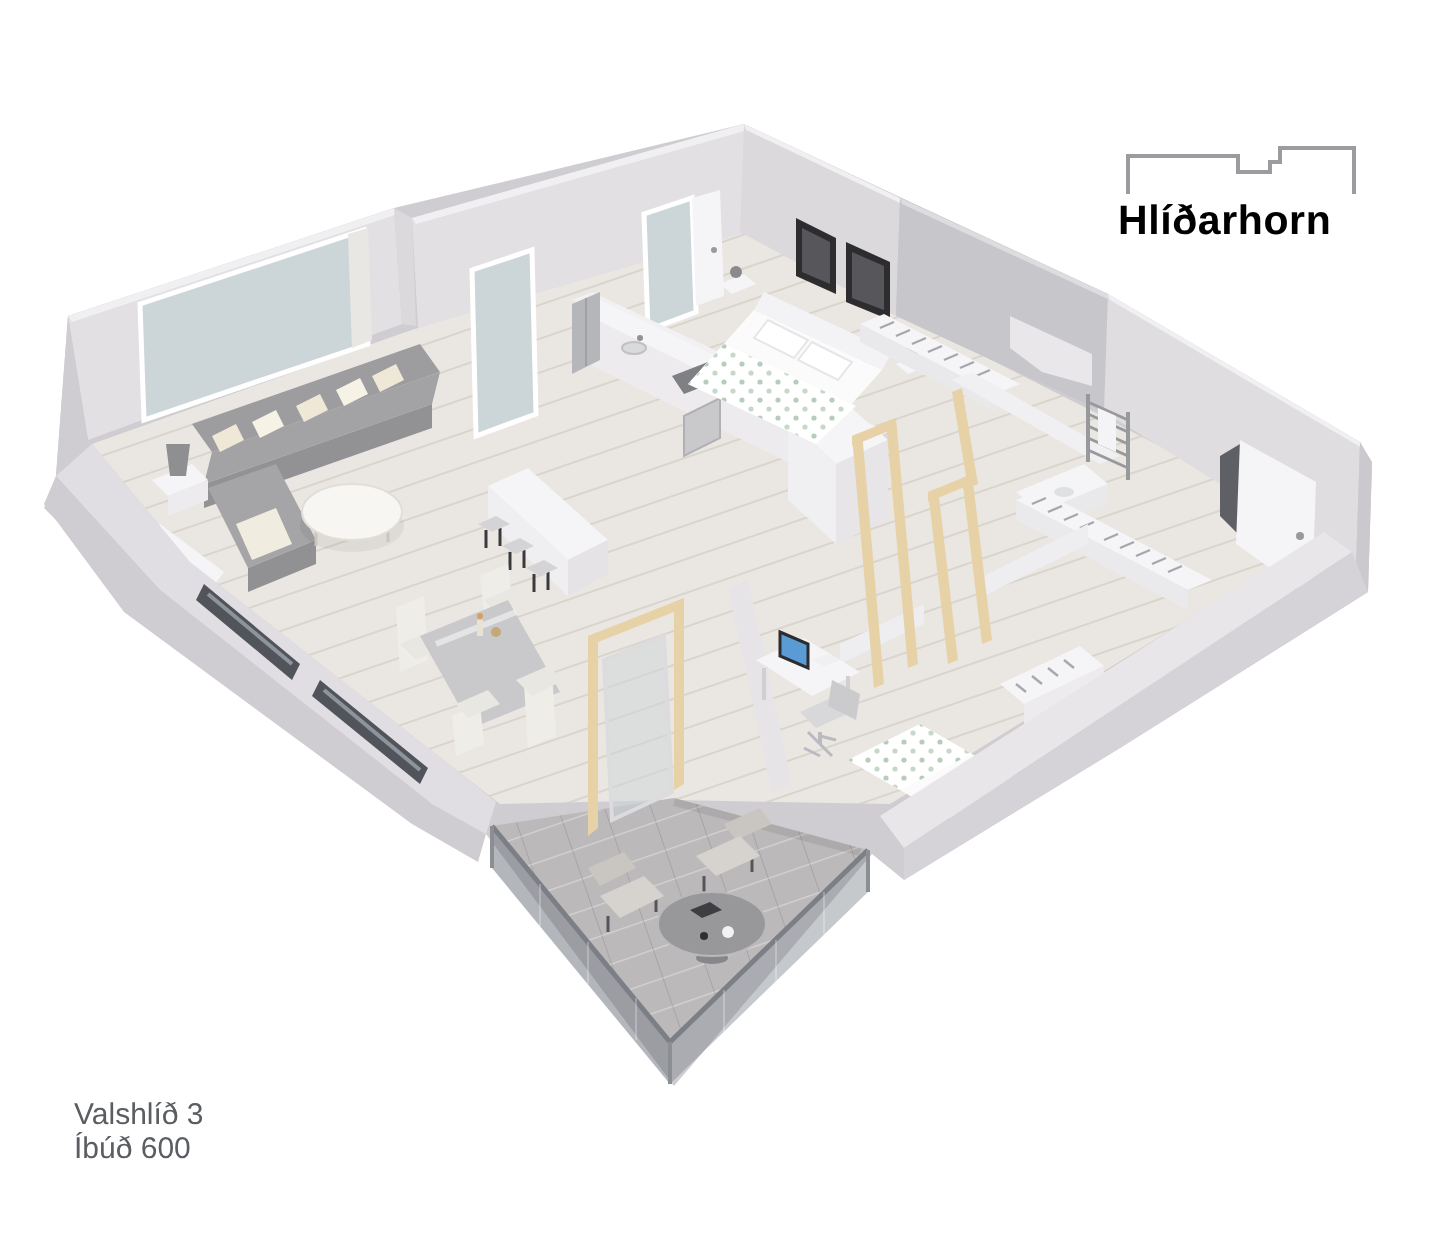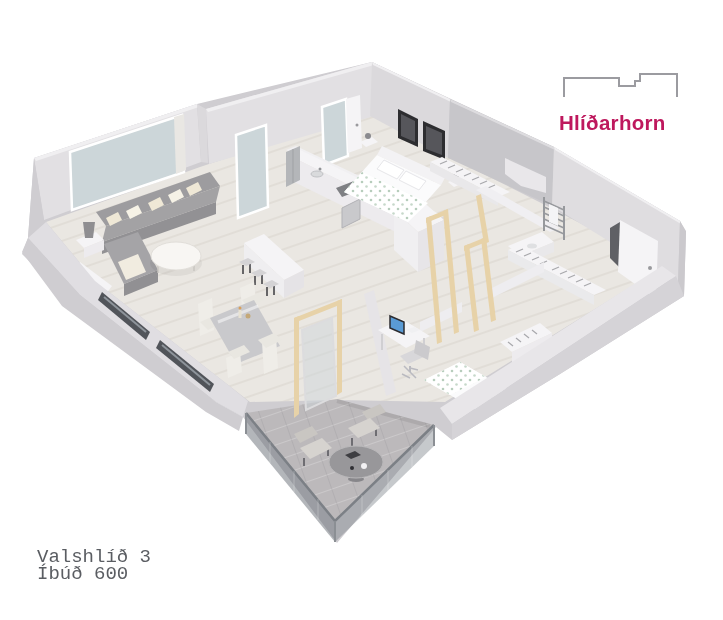--- a/index.html
+++ b/index.html
@@ -6,25 +6,25 @@
   body{
     width:723px;height:620px;position:relative;overflow:hidden;
     background:#ffffff;
     font-family:"Liberation Sans", sans-serif;
   }
   .stage{position:absolute;left:0;top:0;width:723px;height:620px;}
   
   .logo{position:absolute;left:559px;top:72px;width:130px;}
   .logo-icon{display:block;}
   .logo-text{
-    font-size:20.5px;font-weight:bold;letter-spacing:.3px;color:#be185d;
-    margin-top:14px;line-height:22px;
+    font-size:20.5px;font-weight:bold;letter-spacing:.3px;color:#000000;
+    margin-top:2px;line-height:22px;
   }
   
-  .address{position:absolute;left:37px;top:549px;color:#5a5d62;font-size:19px;line-height:17px;font-family:Liberation Mono, monospace;}
+  .address{position:absolute;left:37px;top:549px;color:#5a5d62;font-size:15px;line-height:17px;}
   
   .wl{fill:#e2e0e3}.wl2{fill:#dfdde0}.wm{fill:#dbd9dc}.wd{fill:#cbc9cd}.wd2{fill:#cfcdd1}
   .wt{fill:#f0eff1}.wcut{fill:#c7c6ca}
   .white{fill:#f5f4f6}.white2{fill:#edebee}.white3{fill:#e9e8ea}
   .bandL{fill:#e0dee2}.bandR{fill:#e8e6e9}.faceR{fill:#d5d3d7}
   .slot{fill:#51545a}
   .chair{fill:#efede8}.chairseat{fill:#e9e7e1}
   .tbl{fill:#c9c9cc}
   .stoolseat{fill:#d4d3d5}
   .mattress{fill:#fbfbfc}

